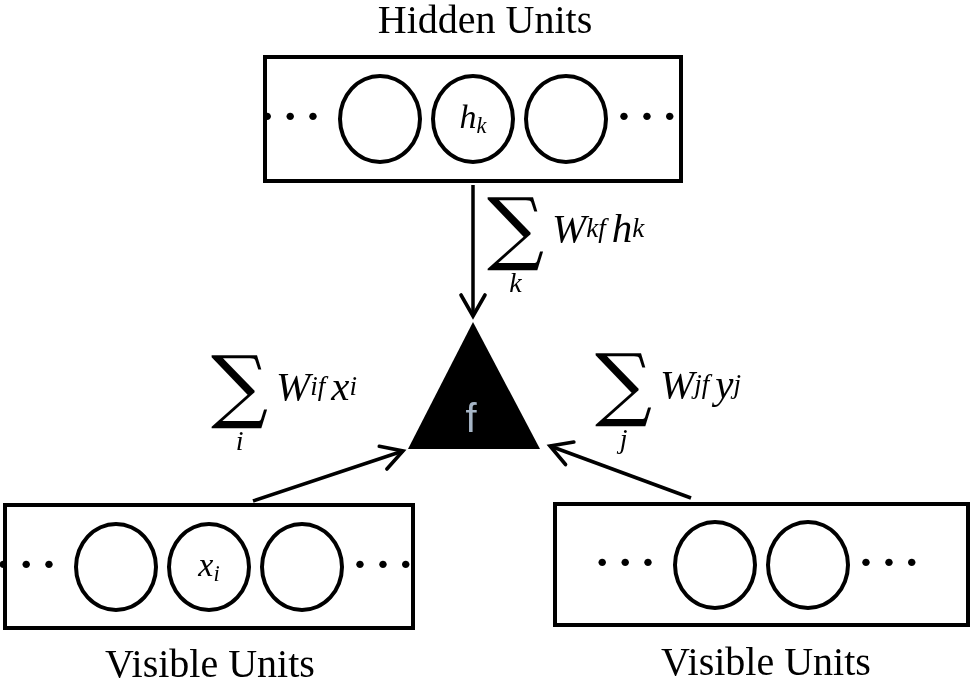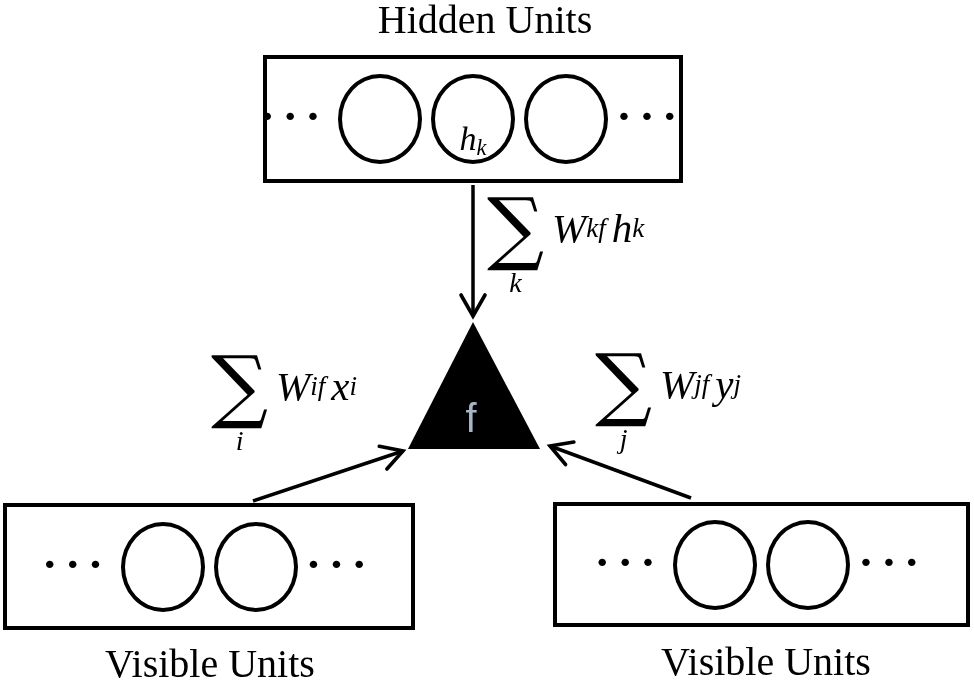--- a/index.html
+++ b/index.html
@@ -16,21 +16,21 @@
     position:absolute;border:4px solid #000;box-sizing:border-box;background:#fff;
     display:flex;align-items:center;justify-content:center;gap:9px;
   }
   .hidden-box{left:263px;top:55px;width:420px;height:128px;}
   .visible-box-left{left:3px;top:503px;width:412px;height:127px;}
   .visible-box-right{left:553px;top:502px;width:417px;height:125px;}
 
   .node{
     width:84px;height:90px;border:4px solid #000;border-radius:50%;
     box-sizing:border-box;flex:0 0 auto;background:#fff;
-    display:flex;align-items:flex-end;justify-content:center;
+    display:flex;align-items:center;justify-content:center;
   }
   .dots{
     font-family:"DejaVu Serif",serif;font-size:40px;font-weight:bold;
     letter-spacing:9px;line-height:1;margin-top:-6px;flex:0 0 auto;
   }
   .node-label{font-style:italic;font-size:34px;line-height:1;white-space:nowrap;}
   .sub{font-style:italic;font-size:0.66em;vertical-align:-0.24em;}
 
   .overlay{position:absolute;left:0;top:0;pointer-events:none;}
   .conn{stroke:#000;stroke-width:3.5;fill:none;}
@@ -62,20 +62,23 @@
     <span class="node">
       <span class="node-label"><span>h</span><span class="sub">k</span></span>
     </span>
     <span class="node"></span>
     <span class="dots">···</span>
   </div>
 
   <div class="unit-box visible-box-left">
     <span class="dots">···</span>
     <span class="node"></span>
+    <span class="node">
+      <span class="node-label"><span>x</span><span class="sub">i</span></span>
+    </span>
     <span class="node"></span>
     <span class="dots">···</span>
   </div>
 
   <div class="unit-box visible-box-right">
     <span class="dots">···</span>
     <span class="node"></span>
     <span class="node"></span>
     <span class="dots">···</span>
   </div>

